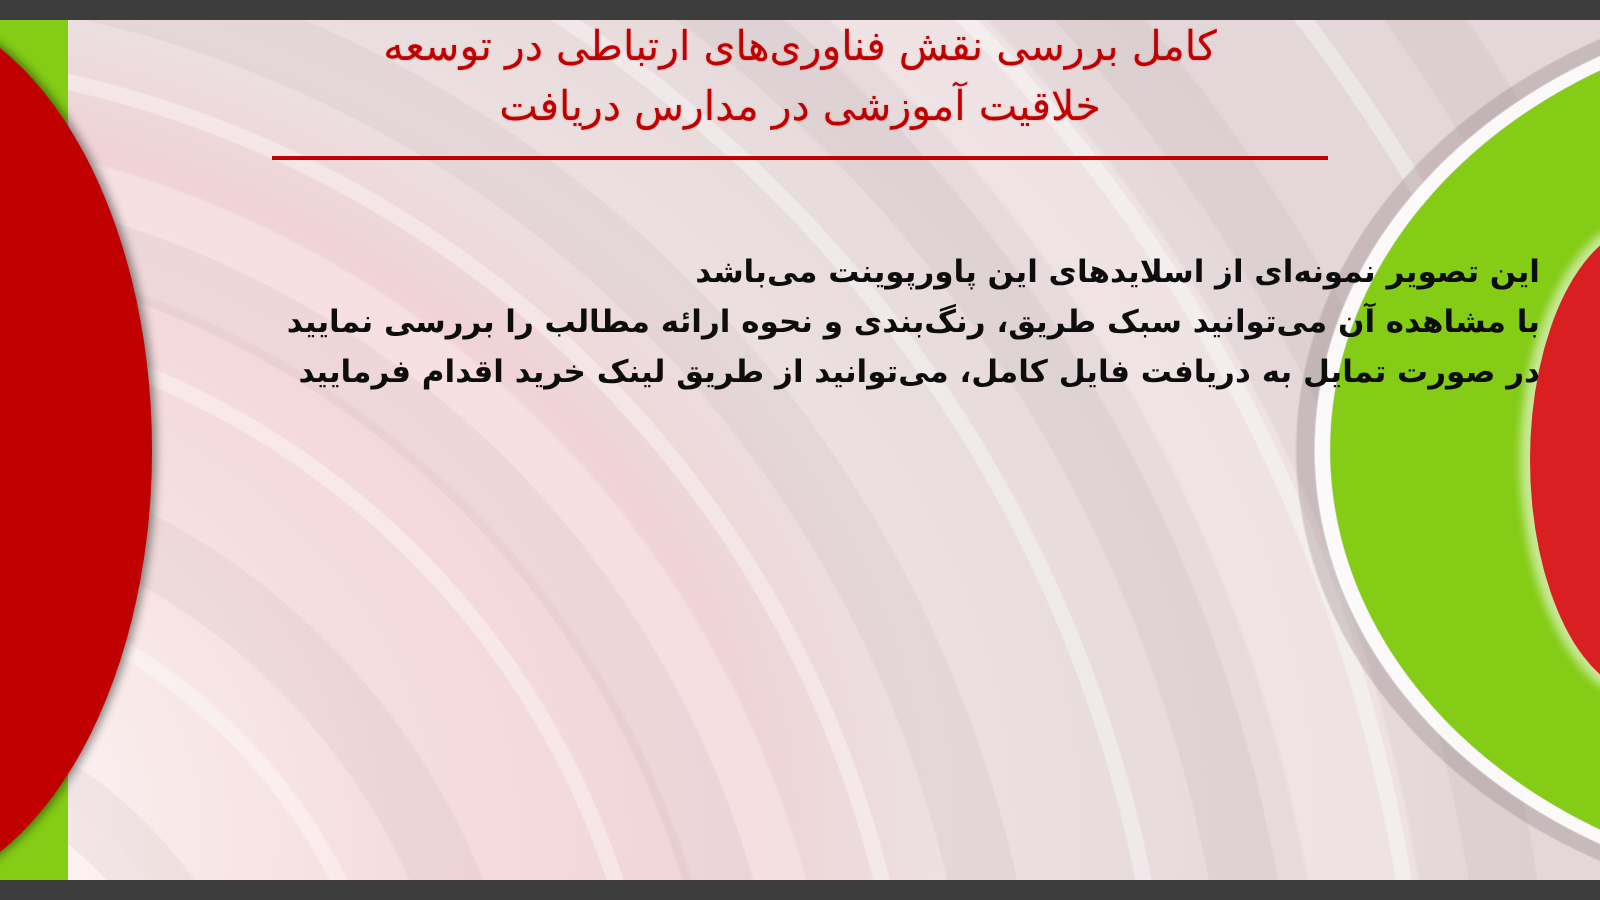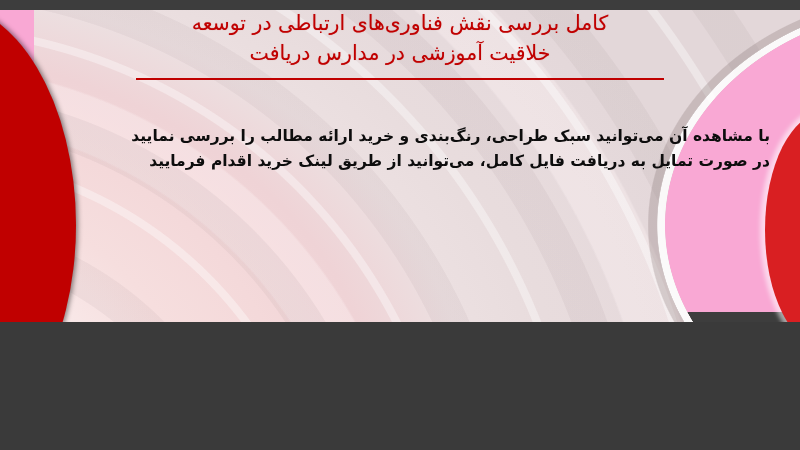--- a/index.html
+++ b/index.html
@@ -6,23 +6,23 @@
   * { margin:0; padding:0; box-sizing:border-box; }
   html,body {
     width:800px; height:450px; overflow:hidden;
     background:#3a3a3a;
     font-family:"DejaVu Sans","Liberation Sans",sans-serif;
   }
 
   
   #slide{
     position:relative;
-    width:800px; height:322px;
+    width:800px; height:450px;
     overflow:hidden;
-    background:#f9a8d4;
+    background:#84cc16;
   }
 
   
   .frame-band{
     position:absolute; left:0; right:0;
     background:#3d3d3d;
     pointer-events:none;
   }
   .frame-band.top{ top:0; height:10px; }
   .frame-band.bottom{ bottom:0; height:10px; }
@@ -185,17 +185,18 @@
   <div class="red-right"></div>
   <div class="red-left"></div>
 
   <div id="title-block">
     <div id="title-line-1">کامل بررسی نقش فناوری‌های ارتباطی در توسعه</div>
     <div id="title-line-2">خلاقیت آموزشی در مدارس دریافت</div>
     <div id="title-rule"></div>
   </div>
 
   <div id="body-block">
-    <div class="body-line">با مشاهده آن می‌توانید سبک طراحی، رنگ‌بندی و خرید ارائه مطالب را بررسی نمایید</div>
+    <div class="body-line">این تصویر نمونه‌ای از اسلایدهای این پاورپوینت می‌باشد</div>
+    <div class="body-line">با مشاهده آن می‌توانید سبک طریق، رنگ‌بندی و نحوه ارائه مطالب را بررسی نمایید</div>
     <div class="body-line">در صورت تمایل به دریافت فایل کامل، می‌توانید از طریق لینک خرید اقدام فرمایید</div>
   </div>
 
 </div>
 
 </body></html>

